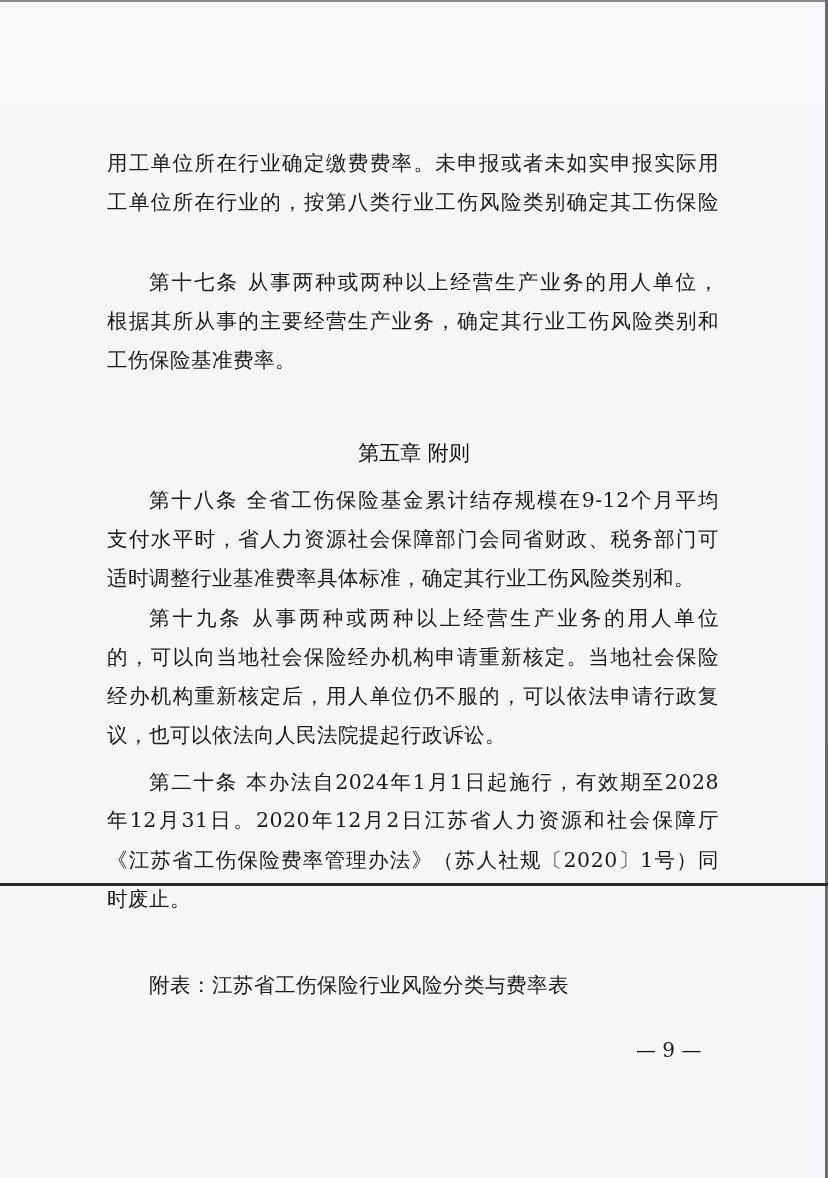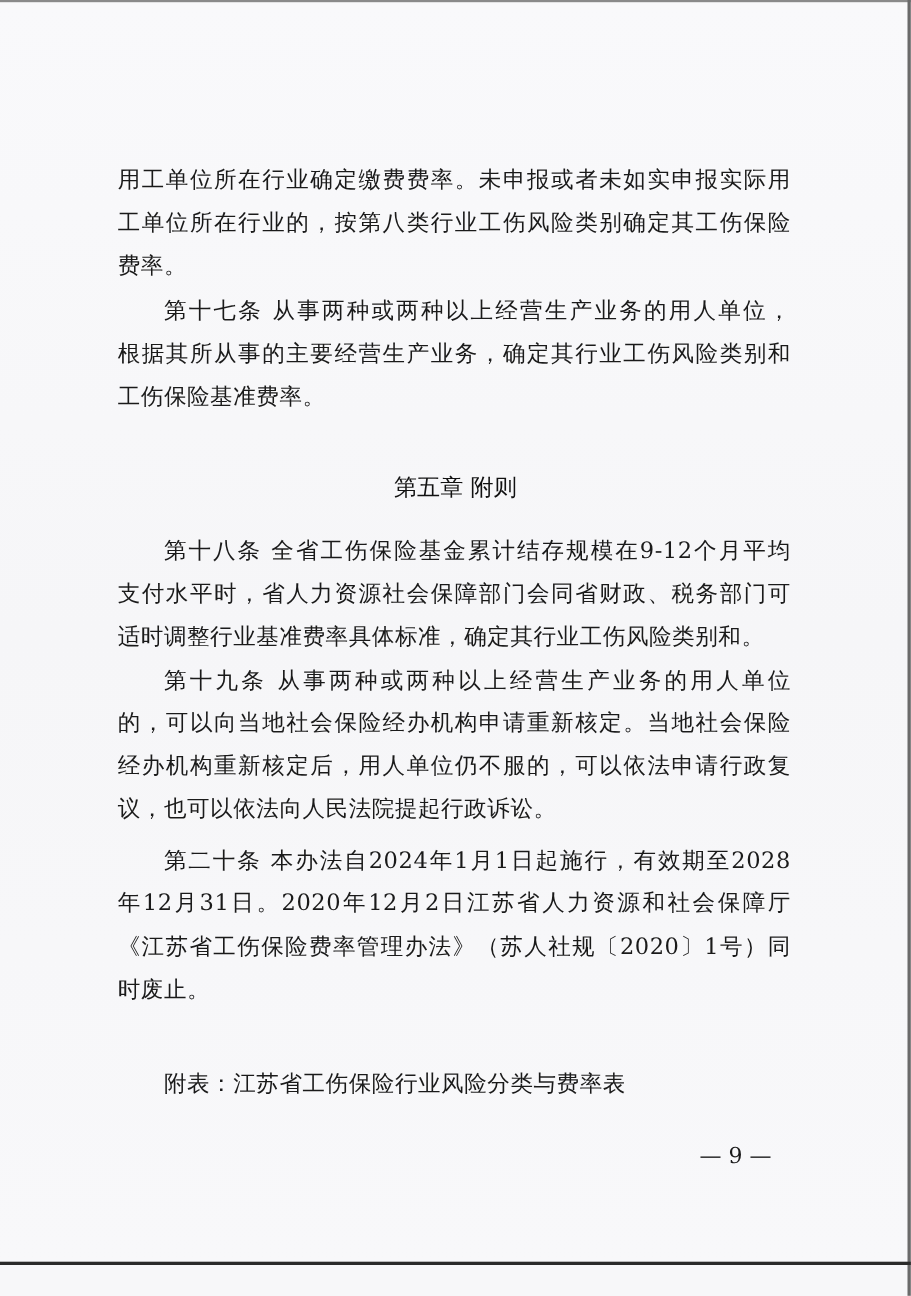--- a/index.html
+++ b/index.html
@@ -12,21 +12,21 @@
       background: #f7f7f9;
       position: relative;
       overflow: hidden;
       font-family: "DejaVu Serif", "Liberation Serif", serif;
       color: #1a1a1a;
     }
     .page {
       position: absolute;
       left: 0; top: 0;
       width: 828px;
-      height: 1150px;
+      height: 886px;
       background: linear-gradient(180deg, #f9f9fb 0%, #f6f6f8 50%, #f8f8fa 100%);
     }
     .edge-right {
       position: absolute;
       right: 0; top: 0;
       width: 3px;
       height: 1178px;
       background: #6a6a6a;
     }
     .edge-bottom {
@@ -88,30 +88,29 @@
 </head>
 <body>
 
 <div class="page">
   <div class="edge-top"></div>
   <div class="edge-right"></div>
   <div class="edge-bottom"></div>
 
   <div class="line" style="top:148px">用工单位所在行业确定缴费费率。未申报或者未如实申报实际用</div>
   <div class="line" style="top:187px">工单位所在行业的，按第八类行业工伤风险类别确定其工伤保险</div>
-  <div class="line last" style="top:226px">费率。</div>
 
   <div class="line indent" style="top:267px">
     <span class="article-label">第十七条</span>
     <span>从事两种或两种以上经营生产业务的用人单位，</span>
   </div>
   <div class="line" style="top:306px">根据其所从事的主要经营生产业务，确定其行业工伤风险类别和</div>
   <div class="line last" style="top:345px">工伤保险基准费率。</div>
 
-  <div class="heading" style="top:428px">第五章  附则</div>
+  <div class="heading" style="top:438px">第五章  附则</div>
 
   <div class="line indent" style="top:485px">
     <span class="article-label">第十八条</span>
     <span>全省工伤保险基金累计结存规模在9-12个月平均</span>
   </div>
   <div class="line" style="top:524px">支付水平时，省人力资源社会保障部门会同省财政、税务部门可</div>
   <div class="line last" style="top:563px">适时调整行业基准费率具体标准，确定其行业工伤风险类别和。</div>
 
   <div class="line indent" style="top:603px">
     <span class="article-label">第十九条</span>

